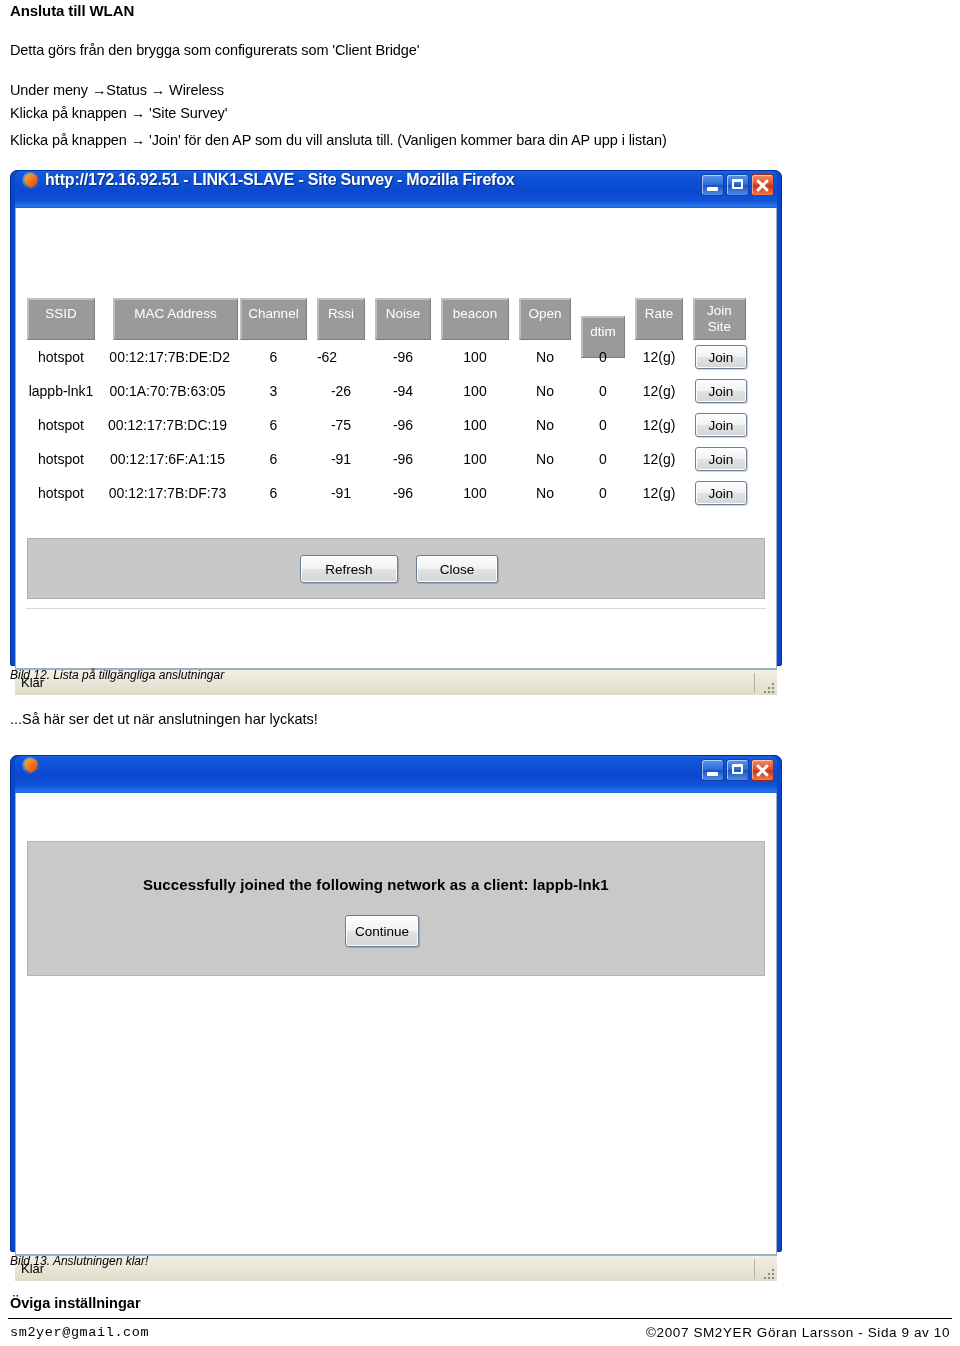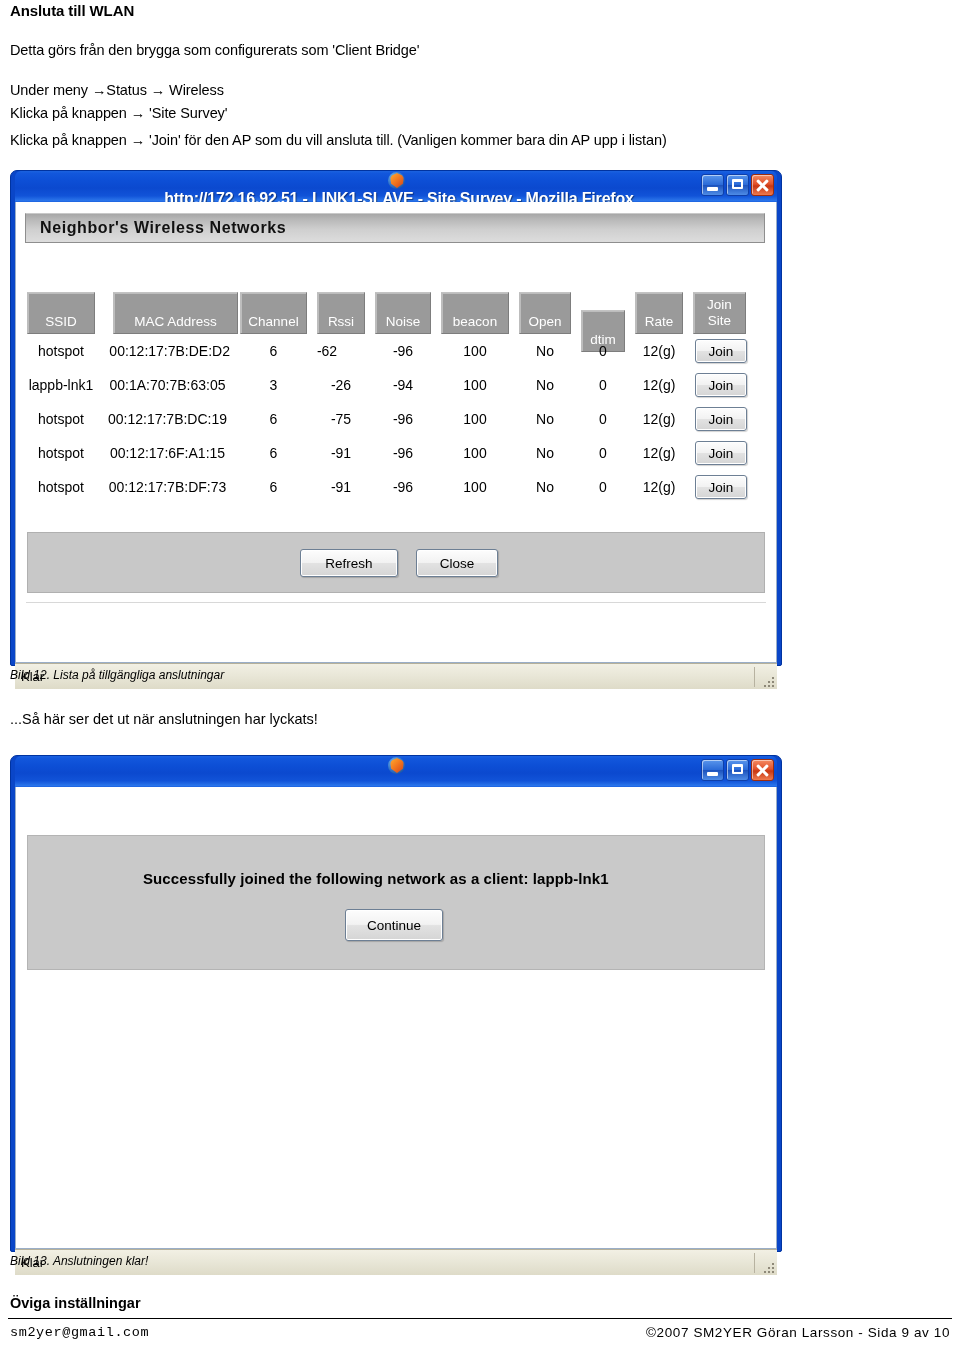--- a/index.html
+++ b/index.html
@@ -96,31 +96,30 @@
   .xp-window {
     position: absolute;
     background: #0a46c8;
     border: 1px solid #0033a0;
     border-radius: 7px 7px 2px 2px;
     box-sizing: border-box;
     padding: 0 4px 4px 4px;
     box-shadow: 0 0 0 0 transparent;
   }
   .xp-titlebar {
-    height: 31px;
+    height: 37px;
     background: linear-gradient(to bottom,
       #1b62e0 0%, #1257dc 8%, #0d4fd6 30%,
       #0b49cf 55%, #1153d8 80%, #2a74ea 95%, #1b62e0 100%);
     border-radius: 6px 6px 0 0;
     position: relative;
     display: flex;
-    align-items: center;
+    align-items: flex-start;
     padding-left: 6px;
     overflow: hidden;
-    flex-direction: column;
   }
   .ff-icon {
     width: 19px; height: 19px;
     flex: 0 0 19px;
     margin-right: 5px;
     position: relative;
   }
   .ff-icon .globe {
     position: absolute;
     left: 1px; top: 1px;
@@ -252,21 +251,21 @@
     border-top-color: #c3c3c3;
     border-left-color: #bdbdbd;
     box-sizing: border-box;
     color: #ffffff;
     font-size: 13.5px;
     display: flex;
     align-items: flex-end;
     justify-content: center;
     text-align: center;
     line-height: 15px;
-    padding-bottom: 4px;
+    padding-bottom: 18px;
     box-shadow: inset 1px 1px 0 rgba(255,255,255,0.35);
   }
   .th-cell.two-line {
     align-items: center;
     padding-bottom: 0;
   }
   .cell {
     position: absolute;
     font-size: 14px;
     color: #000;
@@ -337,21 +336,20 @@
       <span class="xp-btn max"></span>
       <span class="xp-btn close">
           <i class="x1"></i>
           <i class="x2"></i>
         </span>
     </span>
   </div>
 
   <div class="xp-client" style="height:461px;">
 
-    <div class="panel-banner" style="left:9px; top:11px; width:740px; height:30px;">Neighbor's Wireless Networks</div>
 
     <div class="th-cell" style="left:11px; top:90px; width:68px; height:42px;">SSID</div>
     <div class="th-cell" style="left:89px; top:90px; width:125px; height:42px;margin-left:8px;">MAC Address</div>
     <div class="th-cell" style="left:224px; top:90px; width:67px; height:42px;">Channel</div>
     <div class="th-cell" style="left:301px; top:90px; width:48px; height:42px;">Rssi</div>
     <div class="th-cell" style="left:359px; top:90px; width:56px; height:42px;">Noise</div>
     <div class="th-cell" style="left:425px; top:90px; width:68px; height:42px;">beacon</div>
     <div class="th-cell" style="left:503px; top:90px; width:52px; height:42px;">Open</div>
     <div class="th-cell" style="left:565px; top:108px; width:44px; height:42px;">dtim</div>
     <div class="th-cell" style="left:619px; top:90px; width:48px; height:42px;">Rate</div>
@@ -455,21 +453,21 @@
       <span class="xp-btn close">
           <i class="x1"></i>
           <i class="x2"></i>
         </span>
     </span>
   </div>
 
   <div class="xp-client" style="height:462px;">
     <div class="gray-panel" style="left:11px; top:48px; width:738px; height:135px;"></div>
     <div class="msg-text" style="left:127px; top:83px;">Successfully joined the following network as a client:  lappb-lnk1</div>
-    <div class="btn3d" style="left:329px; top:122px; width:98px; height:32px;">Continue</div>
+    <div class="btn3d" style="left:329px; top:122px; width:74px; height:32px;">Continue</div>
   </div>
 
   <div class="xp-statusbar">
     <span>Klar</span>
     <span class="status-sep"></span>
     <span class="grip">
       <i style="right:0px;  bottom:0px;"></i>
       <i style="right:4px;  bottom:0px;"></i>
       <i style="right:8px;  bottom:0px;"></i>
       <i style="right:0px;  bottom:4px;"></i>

